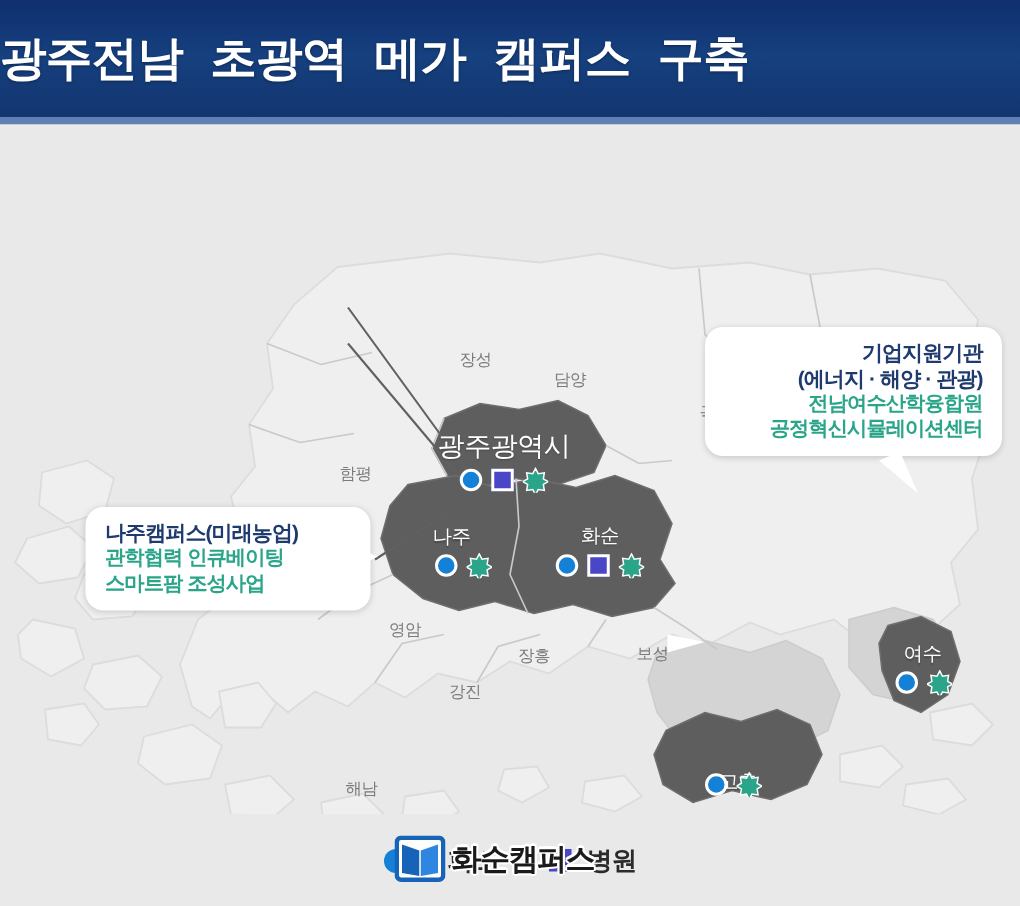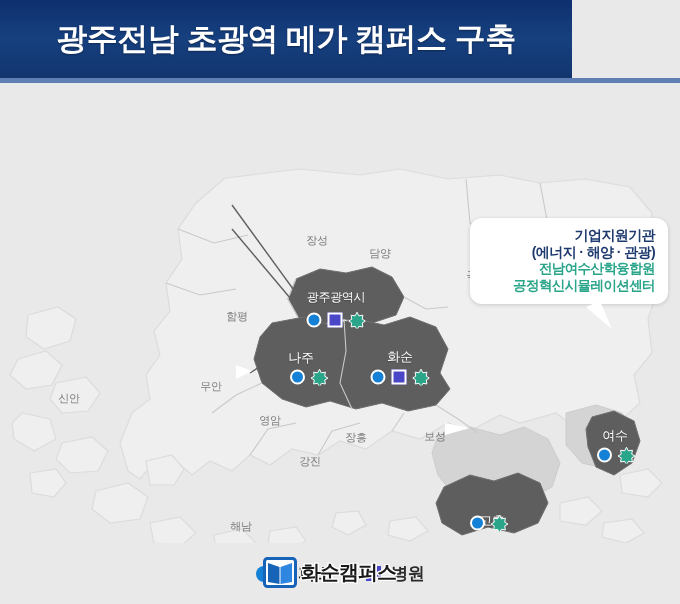--- a/index.html
+++ b/index.html
@@ -11,23 +11,23 @@
   }
   #root {
     position: relative;
     width: 680px; height: 604px;
     background: #e9e9e9;
   }
 
   
   .header {
     position: absolute; left: 0; top: 0;
-    width: 572px; height: 78px;
+    width: 680px; height: 78px;
     background: linear-gradient(180deg, #0f2f6e 0%, #16407f 48%, #12356f 100%);
-    display: flex; align-items: center; justify-content: center;
+    display: flex; align-items: center;  font-family: Liberation Mono, monospace;
   }
   .header-title {
     color: #ffffff;
     font-size: 31px;
     font-weight: bold;
     letter-spacing: -0.5px;
     text-shadow: 0 1px 2px rgba(0,0,0,.35);
     white-space: nowrap;
   }
   .header-strip {
@@ -53,21 +53,21 @@
     font-weight: normal;
     white-space: nowrap;
     transform: translate(-50%, -50%);
     letter-spacing: -0.3px;
   }
   .region-label.dark {
     color: #ffffff;
     font-size: 13px;
     text-shadow: 0 1px 1px rgba(0,0,0,.25);
   }
-  .region-label.dark.big { font-size: 12px; }
+  .region-label.dark.big { font-size: 18px; }
 
   
   .marker-group {
     position: absolute;
     display: flex; align-items: center; gap: 6px;
     transform: translate(-50%, -50%);
   }
   .mk-circle {
     width: 15px; height: 15px; border-radius: 50%;
     background: #1480d6;
@@ -318,20 +318,25 @@
 
 
 
     <div class="callout right-align" style="left:470px;top:135px;width:198px">
       <div class="c-title">기업지원기관</div>
       <div class="c-title">(에너지 · 해양 · 관광)</div>
       <div class="c-line">전남여수산학융합원</div>
       <div class="c-line">공정혁신시뮬레이션센터</div>
     </div>
 
+    <div class="callout" style="left:57px;top:255px;width:190px">
+      <div class="c-title">나주캠퍼스(미래농업)</div>
+      <div class="c-line">관학협력 인큐베이팅</div>
+      <div class="c-line">스마트팜 조성사업</div>
+    </div>
 
 
     <svg class="tail" style="left:0;top:0;width:680px;height:460px;pointer-events:none">
       <path d="M445,340 L470,345 L445,352 Z" fill="#ffffff"></path>
       <path d="M600,218 L612,246 L586,224 Z" fill="#ffffff"></path>
       <path d="M236,282 L252,288 L236,296 Z" fill="#ffffff"></path>
     </svg>
   </div>
 
   <div class="legend">

